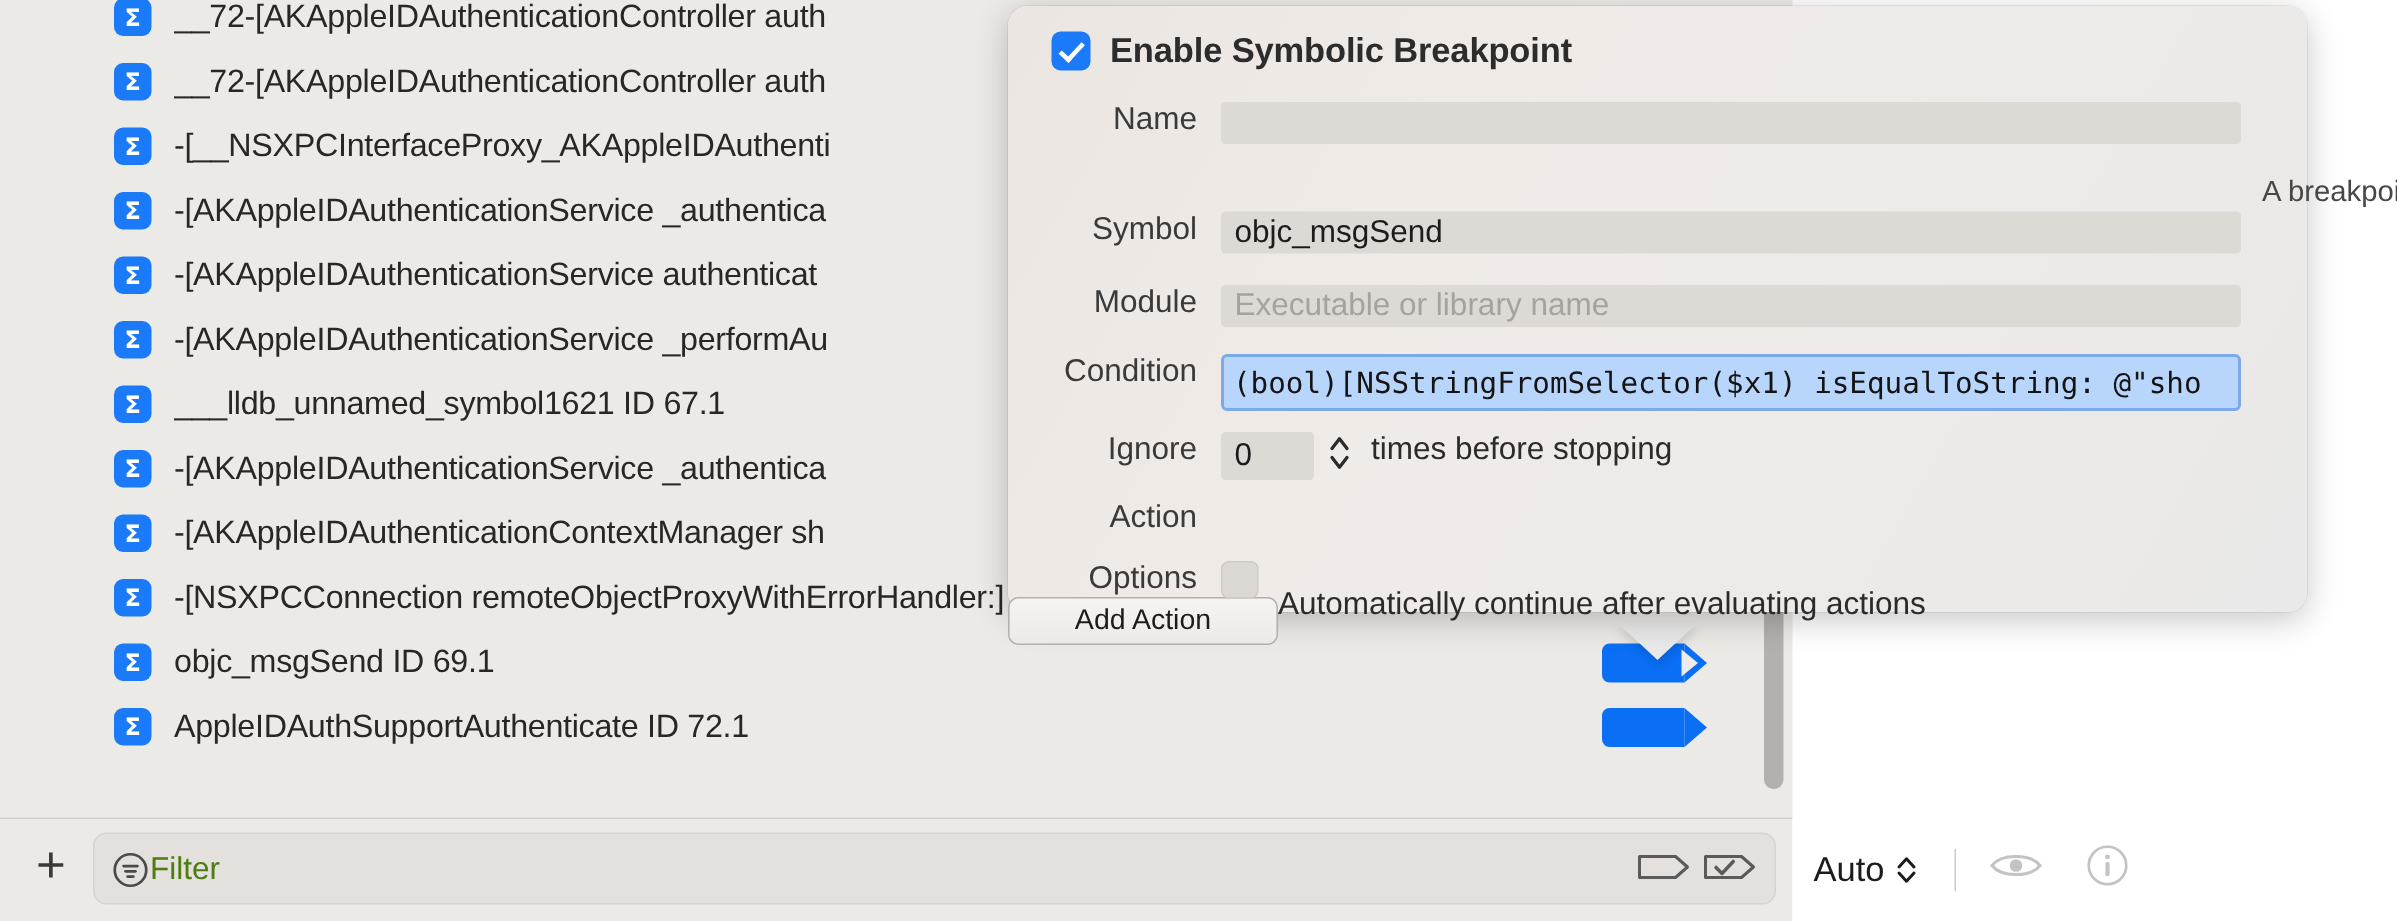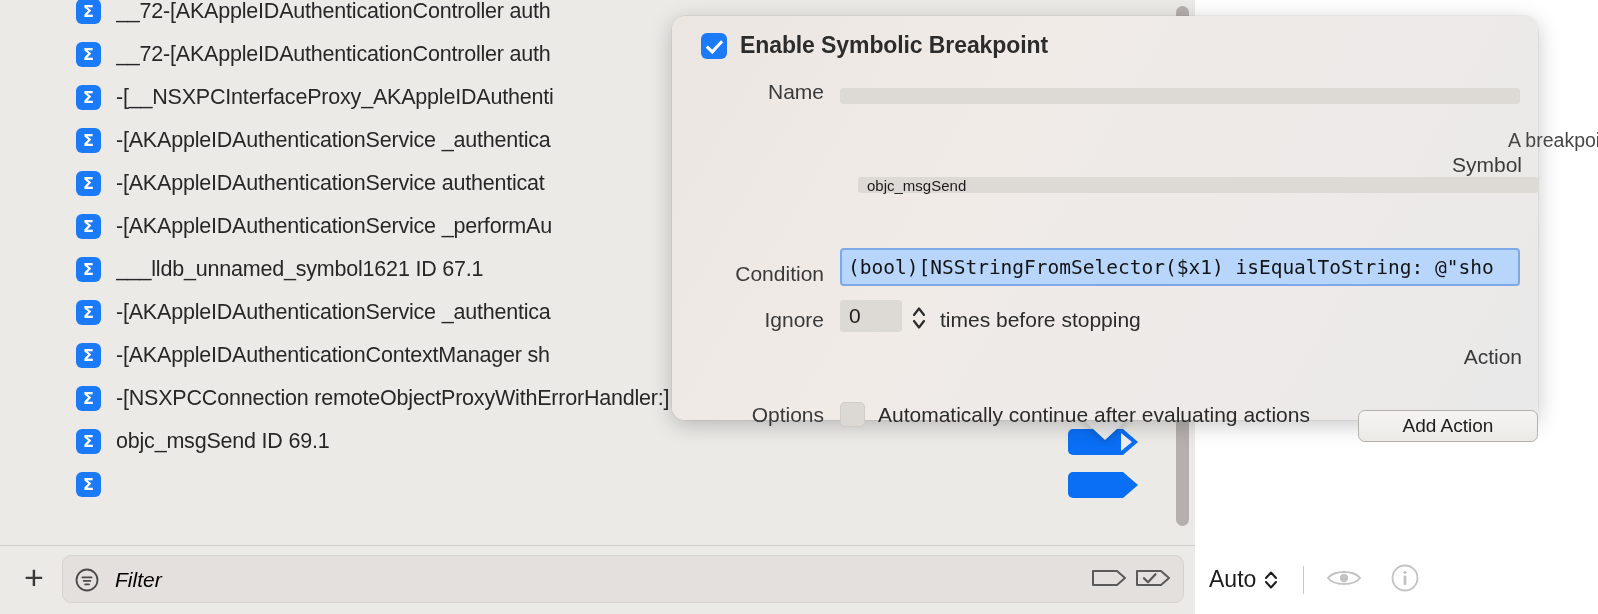--- a/index.html
+++ b/index.html
@@ -138,24 +138,23 @@
     background: #e3e0dd;
     border: 1px solid #d6d3d0;
   }
   .filter-icon {
     position: absolute;
     left: 11px; top: 11px;
     width: 26px; height: 26px;
   }
   .filter-placeholder {
     position: absolute;
-    left: 52px; top: 12px;
+    left: 37px; top: 12px;
     font-size: 21px;
-    color: #000000;
-    font-style: italic;
+    color: #4d7c0f;
   }
   .filter-toggles {
     position: absolute;
     right: 10px; top: 10px;
     display: flex;
     gap: 6px;
   }
   .mini-bp {
     width: 38px; height: 24px;
     position: relative;
@@ -191,21 +190,21 @@
   .divider-v {
     width: 1px; height: 28px;
     background: #c9c9c9;
     margin: 0 22px 0 24px;
   }
   .eye-icon { margin-right: 28px; }
 
   
   .popover {
     position: absolute;
-    left: 672px; top: 16px;
+    left: 672px; top: 4px;
     width: 866px;
     height: 404px;
     border-radius: 13px;
     background: linear-gradient(120deg, #ece6e2 0%, #f0ebe7 35%, #eeeae8 60%, #e9e9e9 100%);
     box-shadow: 0 5px 22px rgba(0,0,0,0.22), 0 0 0 0.5px rgba(0,0,0,0.08);
   }
   .pop-tail {
     position: absolute;
     left: 1078px; top: 415px;
     width: 0; height: 0;
@@ -240,39 +239,38 @@
   .pop-title {
     font-size: 23px;
     font-weight: 700;
     color: #2c2c2c;
     letter-spacing: -0.1px;
   }
 
   .form-row {
     position: absolute;
     display: flex;
-    align-items: flex-end;
-    padding-left: 26px;
+    align-items: flex-start;
   }
   .f-label {
     width: 142px;
     text-align: right;
     font-size: 21px;
     color: #3a3a3a;
     padding-right: 16px;
     white-space: nowrap;
   }
   .f-input {
-    height: 16px;
+    height: 28px;
     border-radius: 3px;
     background: #ddd9d5;
     display: flex;
     align-items: center;
     padding: 0 9px;
-    font-size: 15px;
+    font-size: 21px;
     color: #1c1c1c;
   }
   .f-input.placeholder { color: #a6a29e; }
   .hint {
     position: absolute;
     left: 836px; top: 113px;
     font-size: 19.5px;
     color: #474747;
     white-space: nowrap;
   }
@@ -417,20 +415,21 @@
         <div class="row-wrap">
           <div class="bp-row">
             <span class="sigma-icon">Σ</span>
             <span class="bp-label">objc_msgSend  ID 69.1</span>
           </div>
           <span class="bp-arrow notched" style="top: 9px;"></span>
         </div>
         <div class="row-wrap">
           <div class="bp-row">
             <span class="sigma-icon">Σ</span>
+            <span class="bp-label">AppleIDAuthSupportAuthenticate  ID 72.1</span>
           </div>
           <span class="bp-arrow" style="top: 9px;"></span>
         </div>
       </div>
 
     <div class="nav-scroll">
       <div class="nav-scroll-thumb"></div>
     </div>
   </div>
 
@@ -501,25 +500,29 @@
       <span class="cb-on"></span>
       <span class="pop-title">Enable Symbolic Breakpoint</span>
     </div>
 
     <div class="form-row" style="left:0; top:64px; width:866px;">
       <span class="f-label">Name</span>
       <span class="f-input" style="width:680px;"></span>
     </div>
     <div class="hint">A breakpoint name cannot start with numbers or contain any white space.</div>
 
-    <div class="form-row" style="left:0; top:137px; width:866px;flex-direction:column;">
+    <div class="form-row" style="left:0; top:137px; width:866px;">
       <span class="f-label">Symbol</span>
       <span class="f-input" style="width:680px;">objc_msgSend</span>
     </div>
 
+    <div class="form-row" style="left:0; top:186px; width:866px;">
+      <span class="f-label">Module</span>
+      <span class="f-input placeholder" style="width:680px;">Executable or library name</span>
+    </div>
 
     <div class="form-row" style="left:0; top:232px; width:866px;">
       <span class="f-label">Condition</span>
       <span class="cond-input" style="width:680px;">(bool)[NSStringFromSelector($x1) isEqualToString: @"sho</span>
     </div>
 
     <div class="form-row" style="left:0; top:284px; width:866px;">
       <span class="f-label">Ignore</span>
       <span class="ignore-box">0</span>
       <span class="ignore-stepper">

